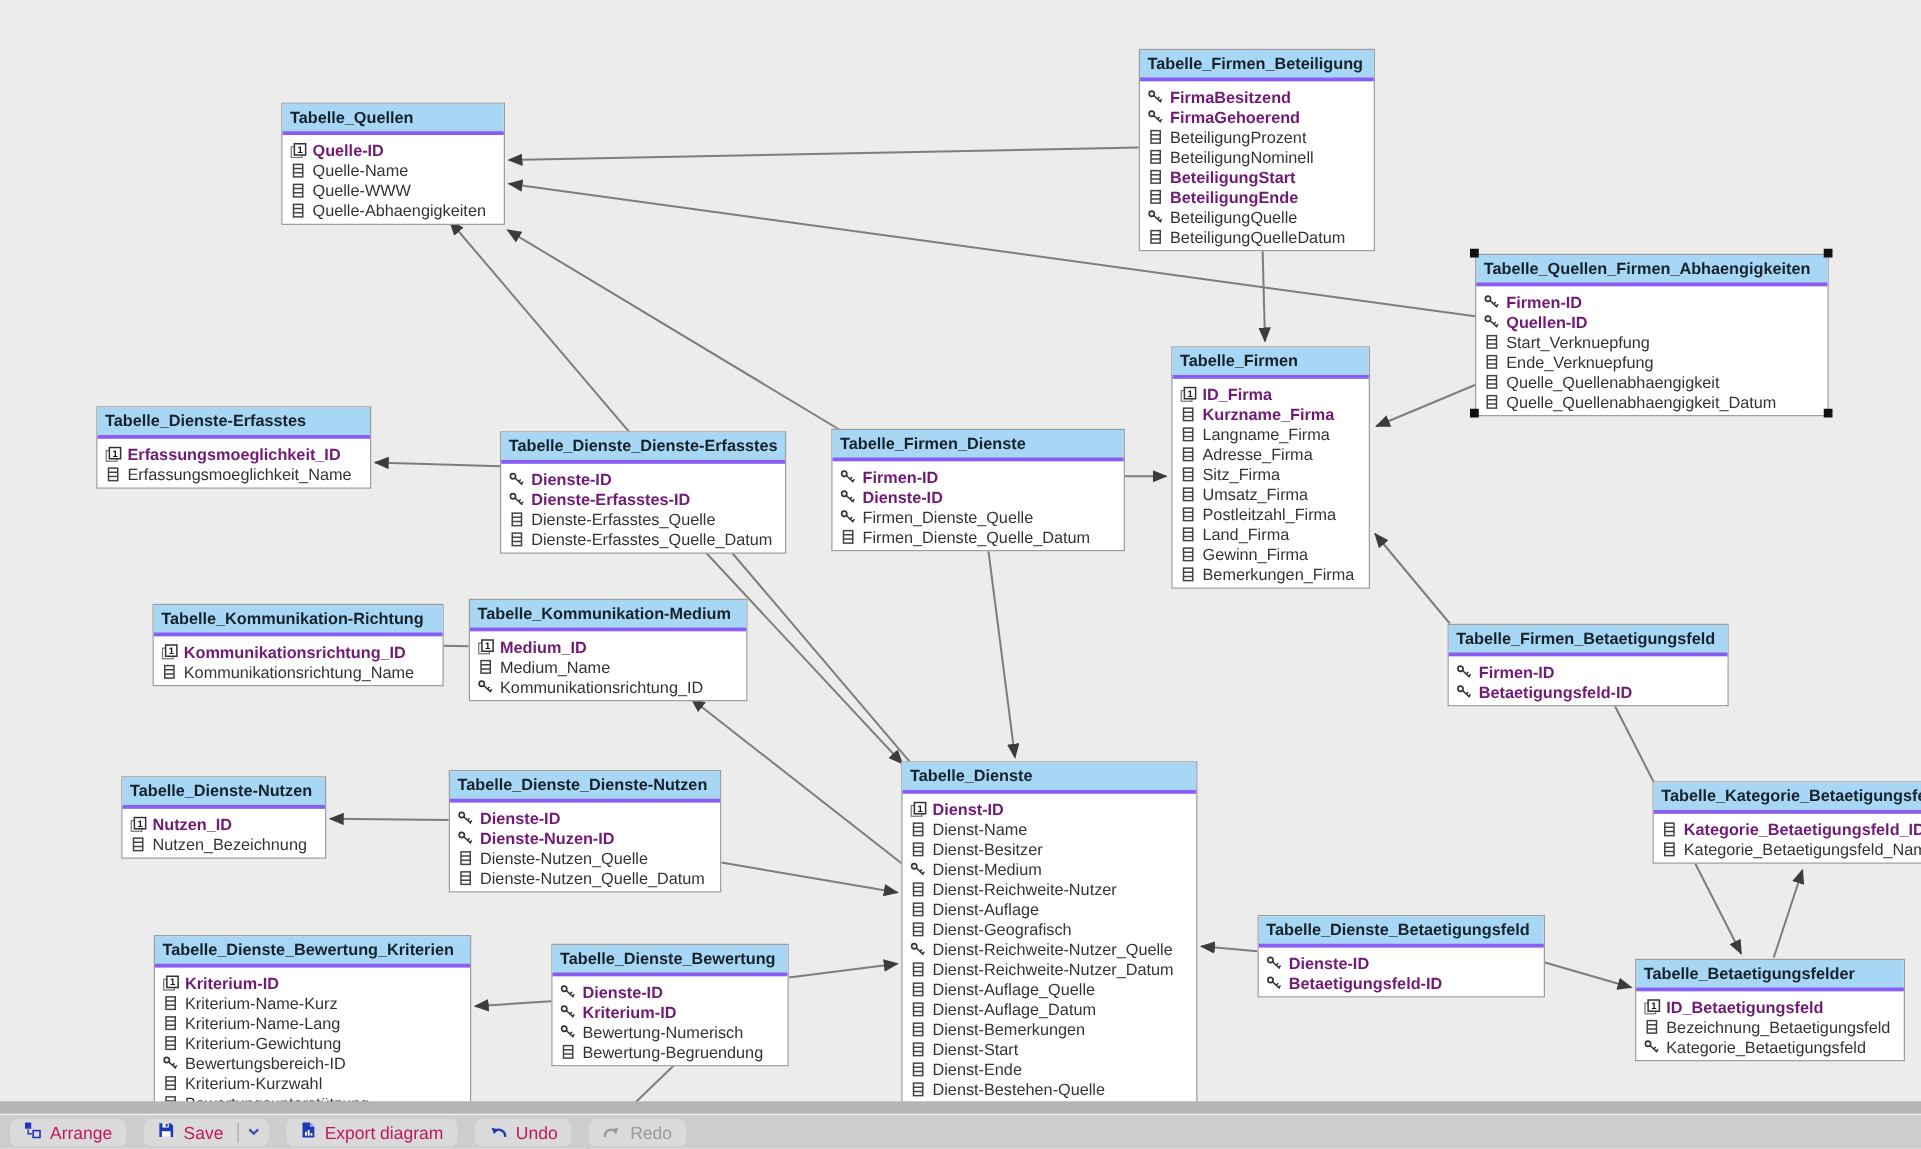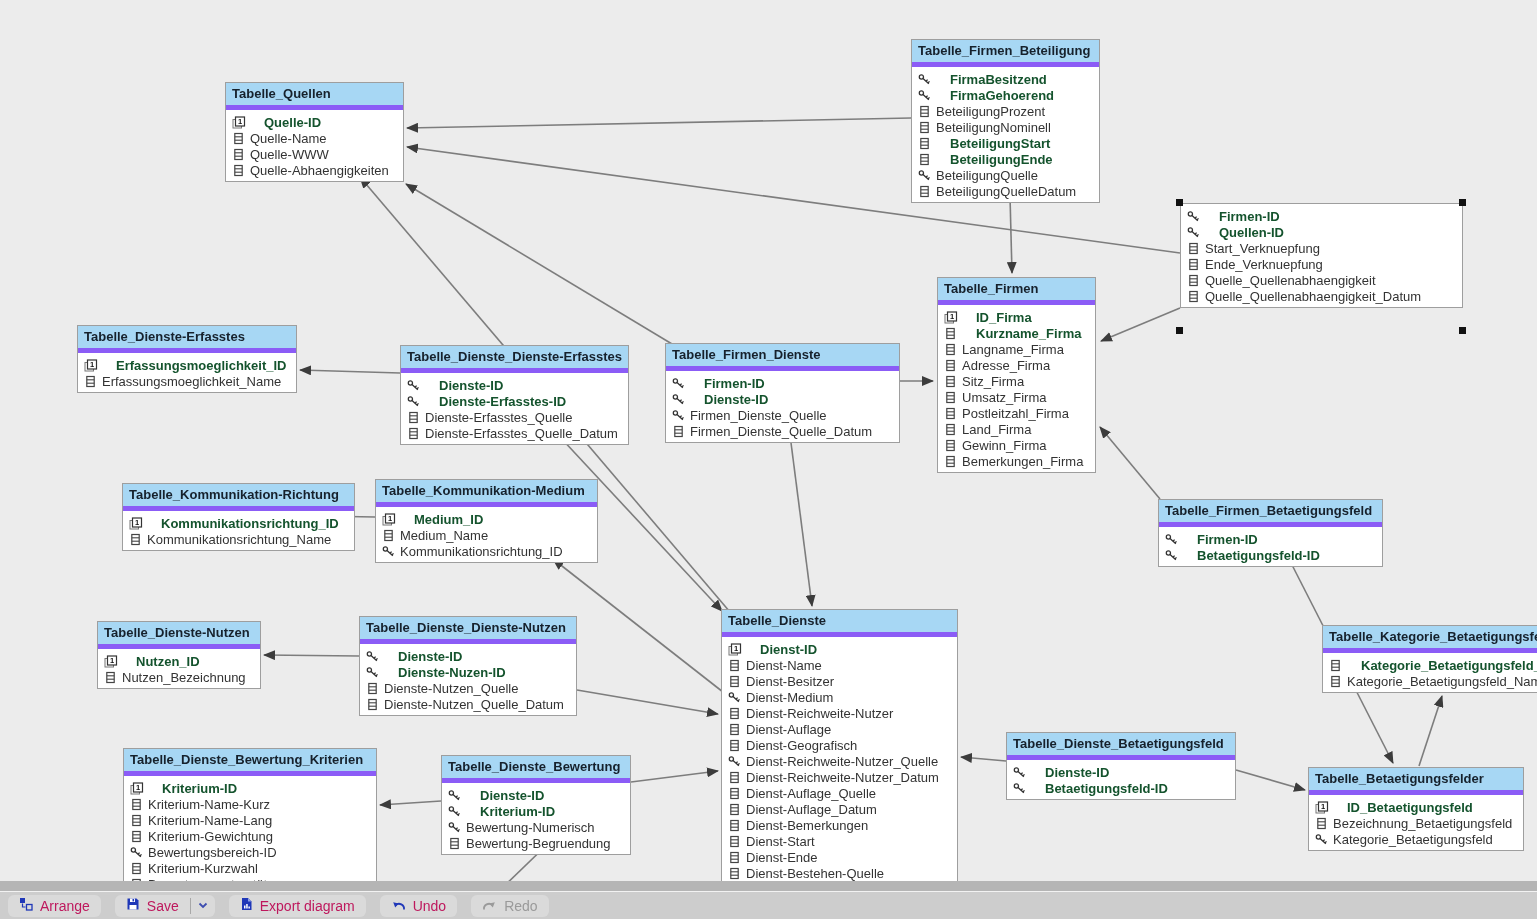--- a/index.html
+++ b/index.html
@@ -9,30 +9,30 @@
     font-family:"Liberation Sans","DejaVu Sans",sans-serif;
   }
   #canvas{position:absolute;inset:0;}
   #edges{position:absolute;left:0;top:0;z-index:1;}
   .tbl{
     position:absolute;z-index:10;background:#ffffff;
     border:1px solid #9e9e9e;box-sizing:border-box;
   }
   .tbl-h{
     background:#a7d7f4;color:#16212c;font-weight:bold;font-size:13px;
-    padding:3px 6px 4px 6px;border-bottom:5px solid #8b5cf6;
+    padding:3px 6px 4px 6px;border-bottom:3px solid #8b5cf6;
     white-space:nowrap;overflow:hidden;
   }
   .tbl-b{padding:4px 0 3px 0;}
   .row{
     display:flex;align-items:center;height:16px;padding:0 6px 0 5px;
     font-size:13px;color:#333;white-space:nowrap;
   }
   .row .ic{width:15px;flex:0 0 15px;display:flex;align-items:center;justify-content:center;margin-right:4px;}
-  .row.bold{font-weight:bold;color:#14532d;gap:14px;}
+  .row.bold{font-weight:bold;color:#701a75;}
   .handle{position:absolute;width:7px;height:7px;background:#111;z-index:20;}
   
   #hscroll{
     position:absolute;left:0;right:0;bottom:27px;height:10px;
     background:#b5b5b5;z-index:50;border-bottom:1px solid #f2f2f2;
   }
   #toolbar{
     position:absolute;left:0;right:0;bottom:0;height:27px;background:#cdcdcd;
     z-index:60;display:flex;align-items:center;padding-left:8px;box-sizing:border-box;
   }
@@ -211,20 +211,21 @@
                 <rect x="1.8" y="1.5" width="7.4" height="10" fill="none" stroke="#444" stroke-width="1.2"></rect>
                 <line x1="1.8" y1="4.8" x2="9.2" y2="4.8" stroke="#444" stroke-width="1.1"></line>
                 <line x1="1.8" y1="8.2" x2="9.2" y2="8.2" stroke="#444" stroke-width="1.1"></line>
               </svg>
             </span>
             <span class="lbl">BeteiligungQuelleDatum</span>
           </div>
         </div>
       </div>
       <div class="tbl" style="left: 1180px; top: 203px; width: 283px;">
+        <div class="tbl-h">Tabelle_Quellen_Firmen_Abhaengigkeiten</div>
         <div class="tbl-b">
           <div class="row bold">
             <span class="ic">
               <svg width="13" height="13" viewBox="0 0 13 13">
                 <circle cx="3.4" cy="4" r="2.1" fill="none" stroke="#333" stroke-width="1.3"></circle>
                 <line x1="5" y1="5.4" x2="10.8" y2="10.8" stroke="#333" stroke-width="1.3"></line>
                 <line x1="8" y1="8.2" x2="9.6" y2="6.6" stroke="#333" stroke-width="1.3"></line>
                 <line x1="9.9" y1="10" x2="11.5" y2="8.4" stroke="#333" stroke-width="1.3"></line>
               </svg>
             </span>

